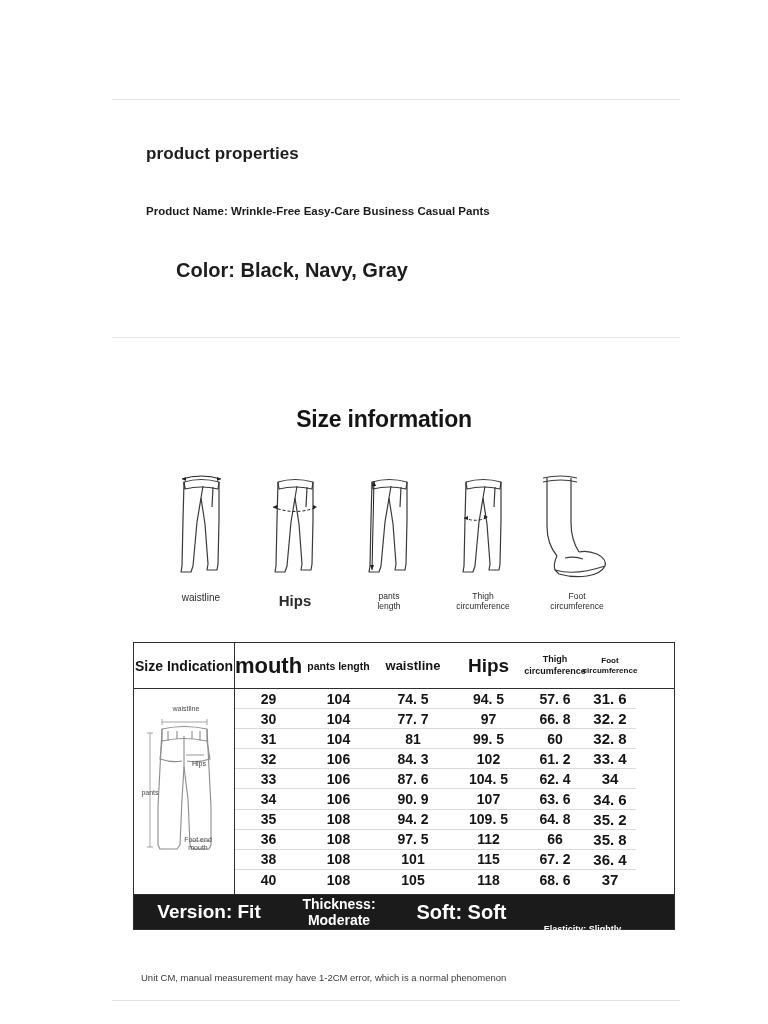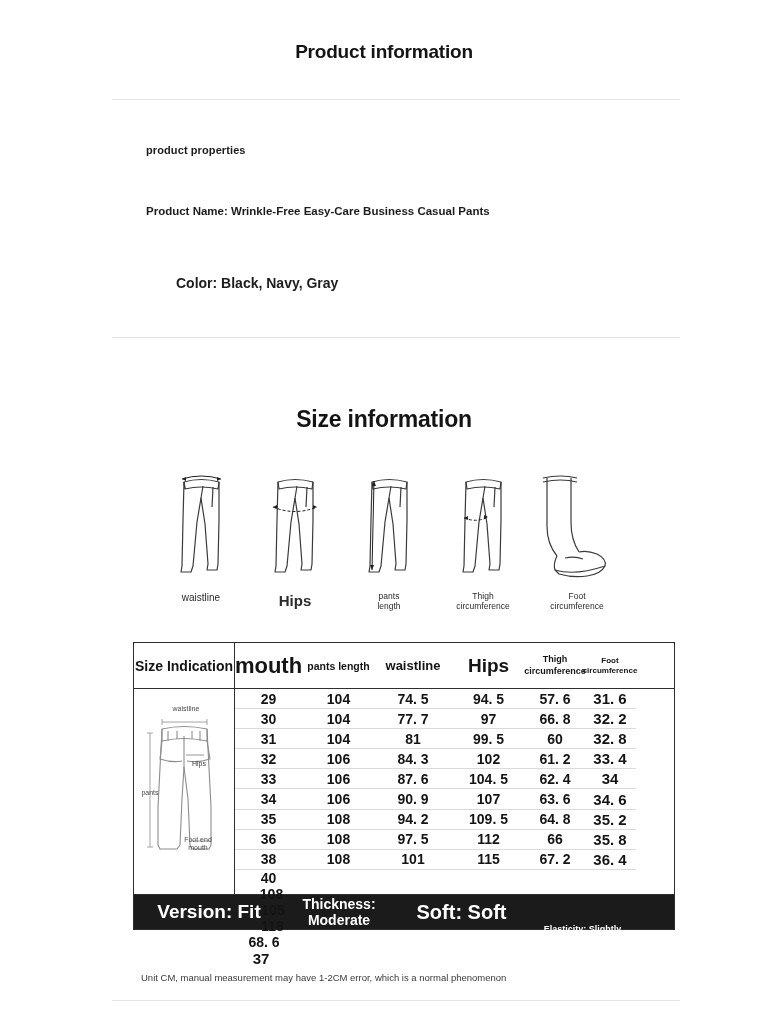--- a/index.html
+++ b/index.html
@@ -52,36 +52,36 @@
   #size-info-title {
     top: 406px;
     font-size: 23px;
   }
 
   
   .prop-heading {
     position: absolute;
     left: 146px;
     top: 144px;
-    font-size: 11px;
+    font-size: 17px;
     font-weight: bold;
     color: #1c1c1c;
     font-family: "Liberation Sans Narrow", "Liberation Sans", sans-serif;
     letter-spacing: 0.1px;
   }
   .prop-line {
     position: absolute;
     font-family: "Liberation Sans Narrow", "Liberation Sans", sans-serif;
     font-weight: bold;
     color: #1c1c1c;
     white-space: nowrap;
   }
   .prop-line.l0 { left: 146px; top: 205px; font-size: 11.5px; }
   .prop-line.l1 { left: 146px; top: 238px; font-size: 14px; }
-  .prop-line.l2 { left: 176px; top: 275px; font-size: 14px; }
+  .prop-line.l2 { left: 176px; top: 259px; font-size: 20px; }
 
   
   .diagram-strip {
     position: absolute;
     left: 133px;
     top: 460px;
     width: 505px;
     height: 175px;
   }
   .diagram-cell {
@@ -169,21 +169,21 @@
     border-right: 1.5px solid #2e2e2e;
     position: relative;
     box-sizing: border-box;
   }
   .st-data {
     width: 401px;
     display: flex;
     flex-direction: column;
   }
   .st-data .st-row { height: 20.1px; border-bottom: 1px solid #dadada; }
-  .st-data .st-row:last-child { border-bottom: none; flex-direction: column; }
+  .st-data .st-row:last-child { border-bottom: none; }
   .st-data .st-cell { font-size: 14px; font-weight: bold; }
   .st-data .c-foot { font-size: 15px; text-align: center; }
 
   
   .st-foot {
     display: flex;
     align-items: center;
     height: 34px;
     background: #1b1b1b;
     color: #ffffff;
@@ -222,21 +222,20 @@
   .ill-waist { left: 26px; top: 16px; width: 52px; }
   .ill-hips  { left: 50px; top: 71px; width: 30px; color:#3b3b3b; }
   .ill-pants { left: 2px;  top: 100px; width: 28px; }
   .ill-foot  { left: 42px; top: 147px; width: 44px; }
 </style>
 </head>
 <body>
 
 <div class="page">
 
-  <div class="section-title" id="product-info-title">Product information</div>
 
   <div class="divider d1"></div>
 
   <div class="prop-heading">product properties</div>
 
   <div class="prop-line l0">Product Name: Wrinkle-Free Easy-Care Business Casual Pants</div>
   <div class="prop-line l2">Color: Black, Navy, Gray</div>
 
   <div class="divider d2"></div>
 

